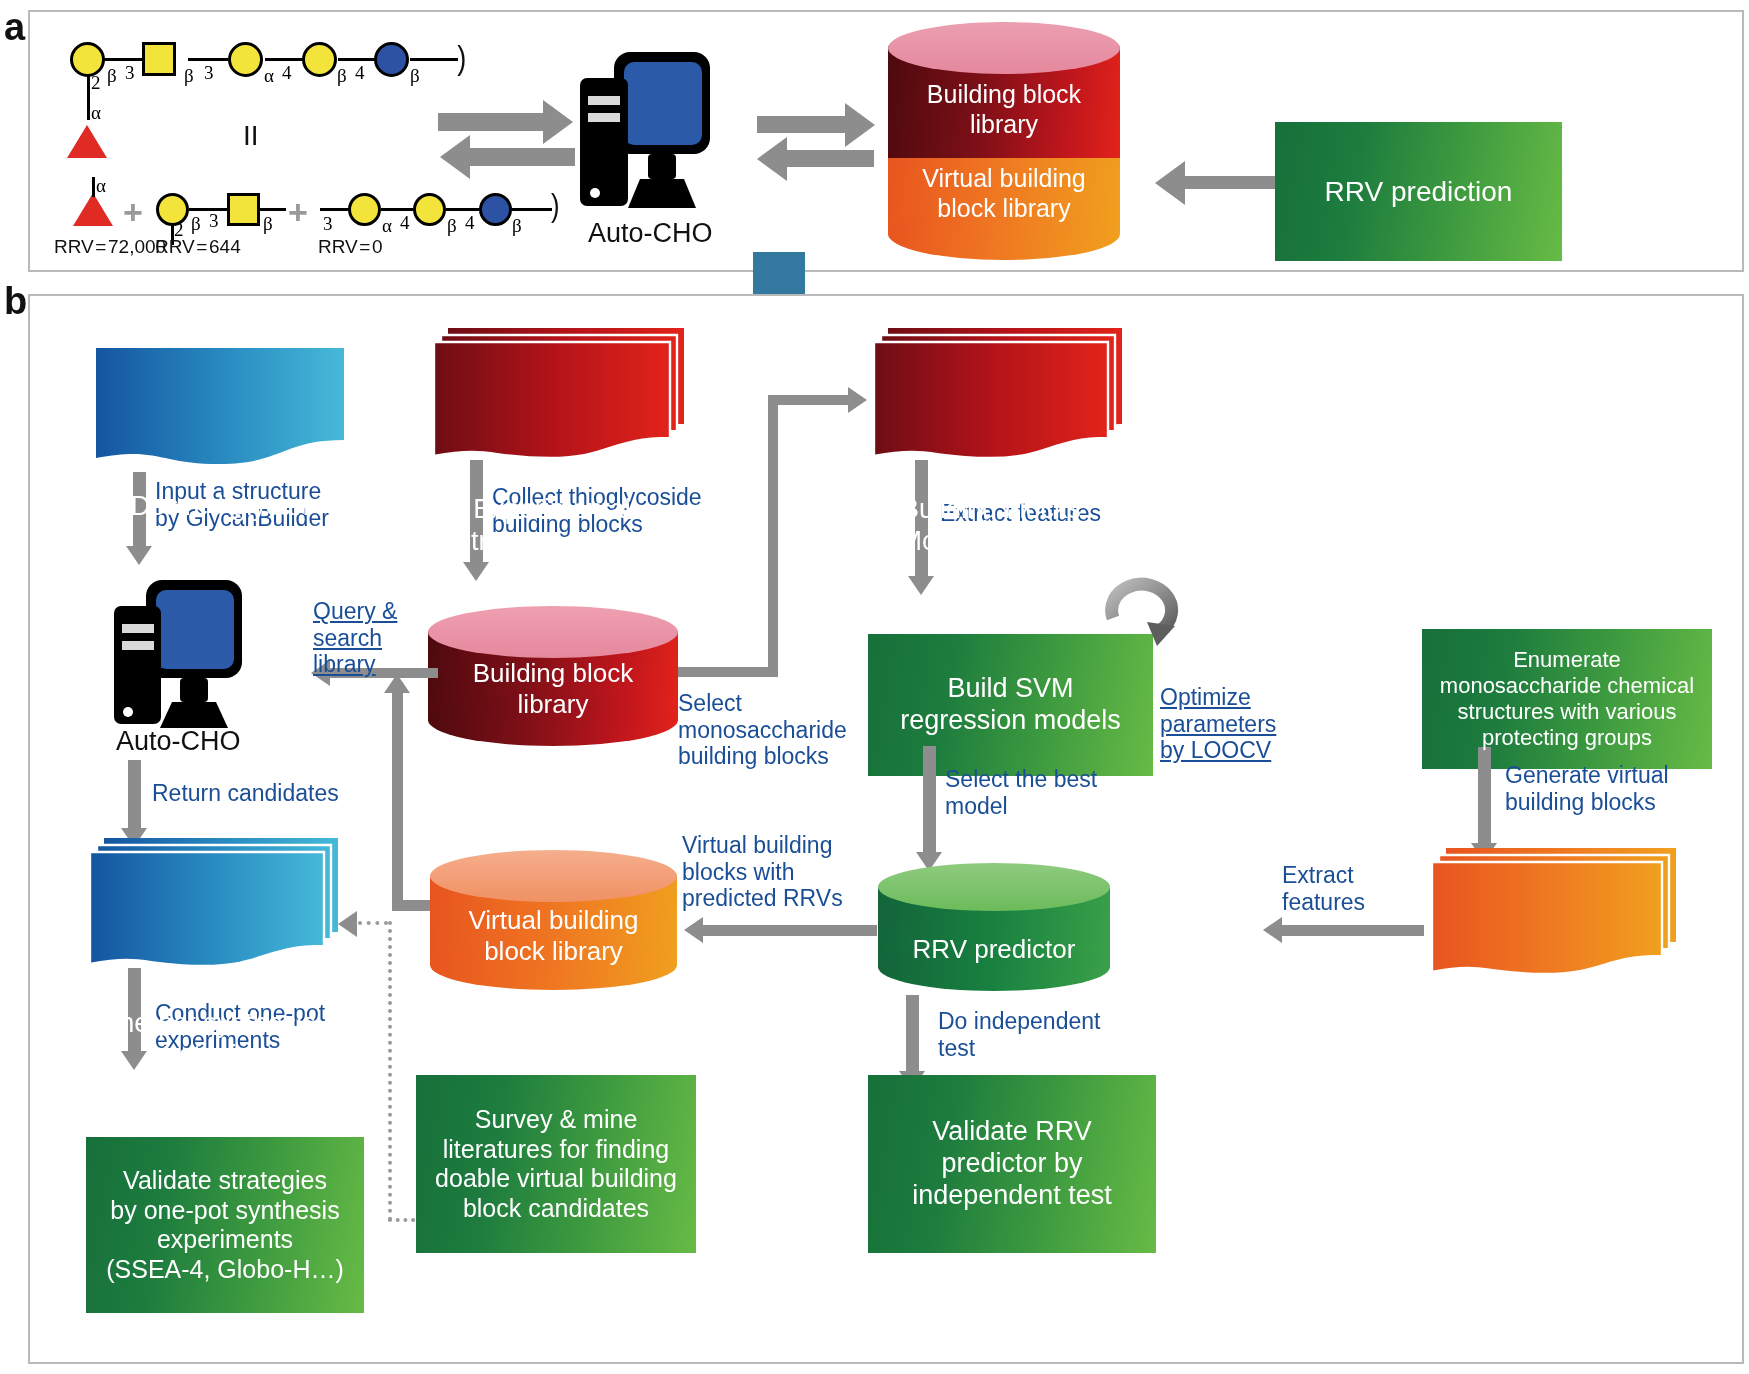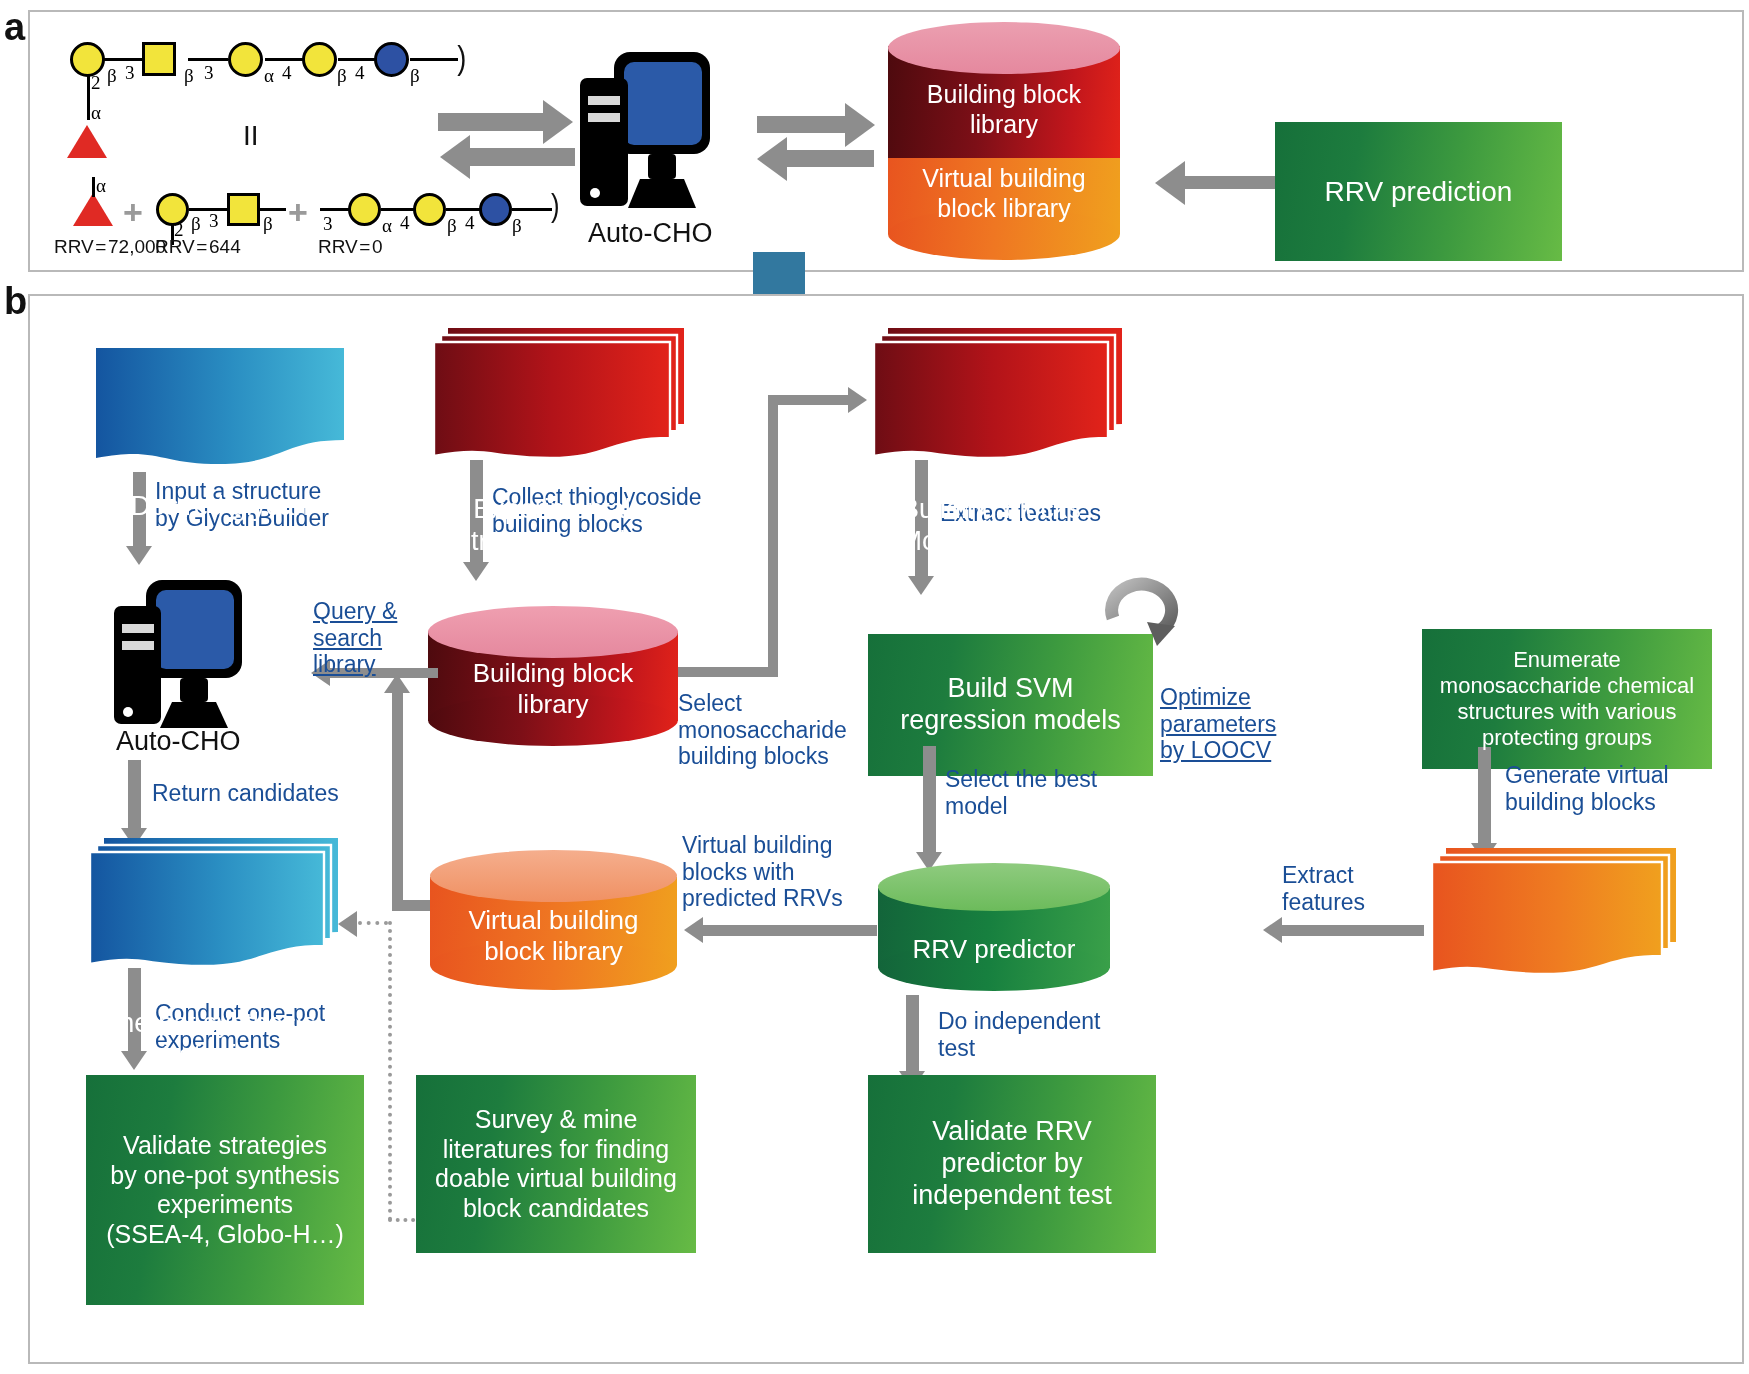--- a/index.html
+++ b/index.html
@@ -408,21 +408,21 @@
 <div class="ar-head left" style="left:338px; top:911px;"></div>
 <div class="dotted-h" style="left:358px; top:921px; width:30px;"></div>
 <div class="dotted-v" style="left:388px; top:921px; height:300px;"></div>
 <div class="dotted-h" style="left:388px; top:1218px; width:58px;"></div>
 
 <div class="ar-line" style="left:128px; top:968px; width:13px; height:85px;"></div>
 <div class="ar-head down" style="left:121px; top:1051px;"></div>
 <div class="lbl-blue abs" style="left:155px; top:1000px; white-space:pre-line;">Conduct one-pot
 experiments</div>
 
-<div class="rect-green abs" style="left:86px; top:1075px; width:278px; height:230px;">
+<div class="rect-green abs" style="left:86px; top:1137px; width:278px; height:176px;">
   <div class="node-text" style="font-size:25px; white-space:pre-line;">Validate strategies
 by one-pot synthesis
 experiments
 (SSEA-4, Globo-H…)</div>
 </div>
 
 <div class="rect-green abs" style="left:416px; top:1075px; width:280px; height:178px;">
   <div class="node-text" style="font-size:25px; white-space:pre-line;">Survey &amp; mine
 literatures for finding
 doable virtual building

